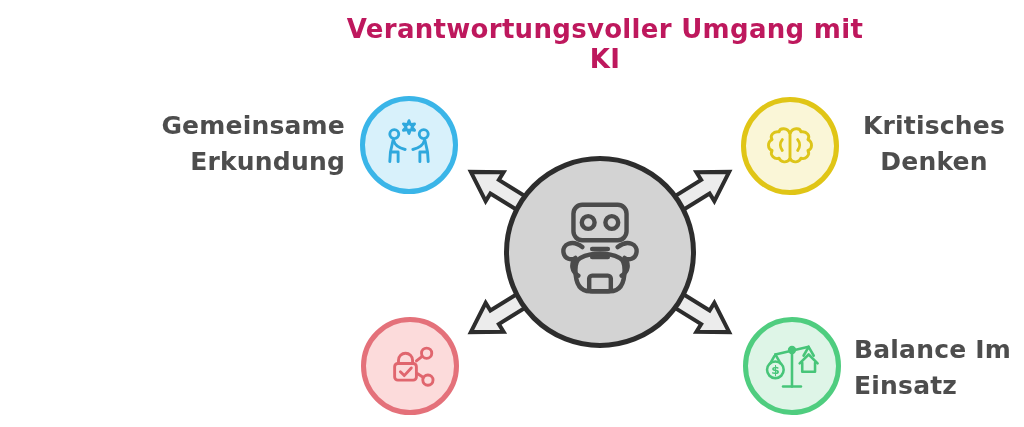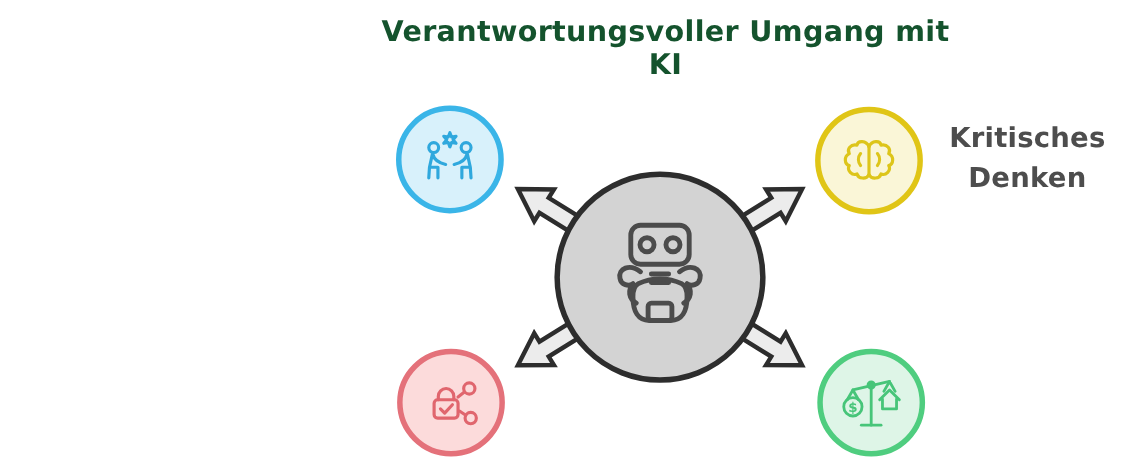--- a/index.html
+++ b/index.html
@@ -2,21 +2,21 @@
 <html><head>
 <meta charset="utf-8">
 <style>
   html,body{margin:0;padding:0;background:#ffffff;}
   .canvas{
     position:relative;width:1024px;height:427px;background:#ffffff;
     font-family:"DejaVu Sans","Liberation Sans",sans-serif;overflow:hidden;
   }
   .title{
     position:absolute;left:340px;top:14px;width:530px;text-align:center;
-    font-size:26px;font-weight:bold;color:#14532d;letter-spacing:.3px;
+    font-size:26px;font-weight:bold;color:#be185d;letter-spacing:.3px;
   }
   .arrows{position:absolute;left:0;top:0;z-index:1;}
   .hub{
     position:absolute;left:504px;top:156px;width:182px;height:182px;
     background:#d3d3d3;border:5px solid #2d2d2d;border-radius:50%;
     display:flex;align-items:center;justify-content:center;z-index:2;
   }
   .node-circle{
     position:absolute;width:88px;height:88px;border-radius:50%;
     border:5px solid #000;display:flex;align-items:center;justify-content:center;z-index:2;
@@ -68,20 +68,21 @@
     <svg width="64" height="64" viewBox="0 0 100 100" fill="none" stroke="#2fa8dd" stroke-width="4.5" stroke-linecap="round" stroke-linejoin="round">
       <path d="M50,12 L52.3,18.1 L58.7,17 L54.5,22 L58.7,27 L52.3,25.9 L50,32 L47.7,25.9 L41.3,27 L45.5,22 L41.3,17 L47.7,18.1 Z"></path>
       <circle cx="27" cy="33" r="7"></circle>
       <path d="M26,43 Q28,53 44,57"></path>
       <path d="M25,43 L21,61 L33,61 L33,76 M21,61 L20,76"></path>
       <circle cx="73" cy="33" r="7"></circle>
       <path d="M74,43 Q72,53 56,57"></path>
       <path d="M75,43 L79,61 L67,61 L67,76 M79,61 L80,76"></path>
     </svg>
   </div>
+  <div class="label label-tl">Gemeinsame Erkundung</div>
 
   <div class="node-circle node-tr">
     <svg width="64" height="64" viewBox="0 0 100 100" fill="none" stroke="#ddc51a" stroke-width="4.5" stroke-linecap="round" stroke-linejoin="round">
       <path d="M50,30 C46,21 34,21 33,28 C24,26 18,34 22,40 C14,44 15,55 22,57 C18,64 26,72 33,69 C35,76 46,77 50,70"></path>
       <path d="M50,30 C54,21 66,21 67,28 C76,26 82,34 78,40 C86,44 85,55 78,57 C82,64 74,72 67,69 C65,76 54,77 50,70"></path>
       <path d="M50,30 L50,70"></path>
       <path d="M38,40 C34,45 34,52 38,57"></path>
       <path d="M62,40 C66,45 66,52 62,57"></path>
     </svg>
   </div>
@@ -106,14 +107,15 @@
       <path d="M24,32 L76,20"></path>
       <circle cx="50" cy="25" r="4.5" fill="#47c579"></circle>
       <path d="M24,32 L16,46 M24,32 L32,46"></path>
       <circle cx="24" cy="56" r="13"></circle>
       <text x="24" y="63" text-anchor="middle" font-size="19" font-weight="bold" fill="#47c579" stroke="none" font-family="DejaVu Sans, sans-serif">$</text>
       <path d="M76,20 L68,34 M76,20 L84,34"></path>
       <path d="M62,46 L76,32 L90,46"></path>
       <path d="M66,45 L66,59 L86,59 L86,45"></path>
     </svg>
   </div>
+  <div class="label label-br">Balance Im Einsatz</div>
 
 </div>
 
 </body></html>

